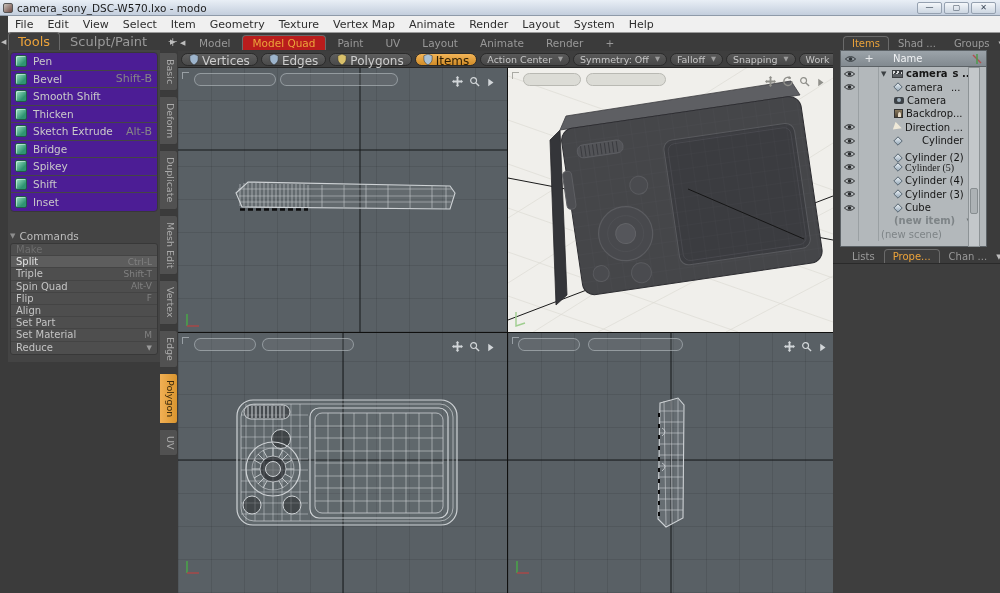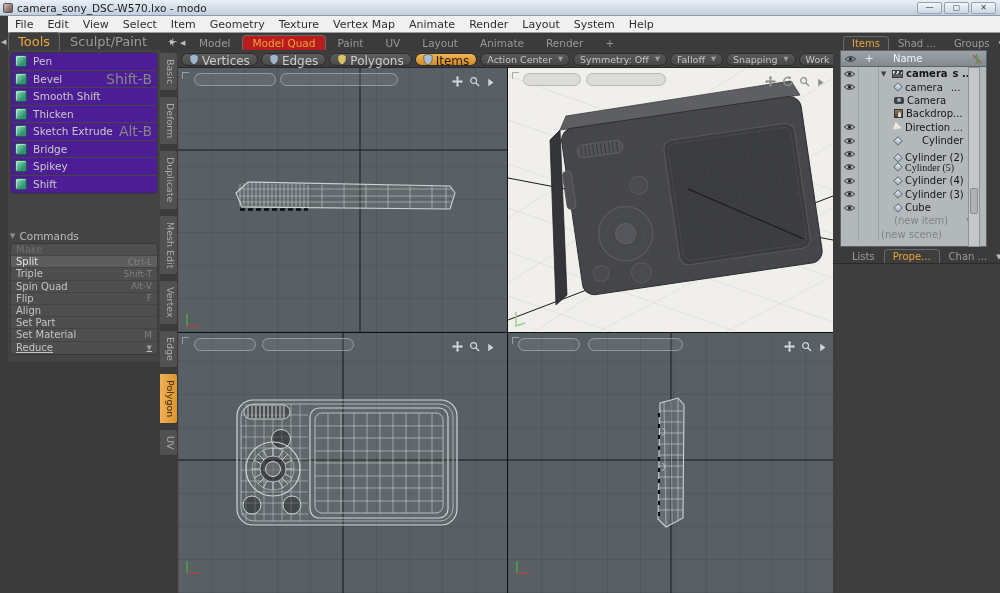--- a/index.html
+++ b/index.html
@@ -32,30 +32,30 @@
   #lp-bg { left:8px; top:50px; width:152px; height:312px; background:#444; }
 
   #tool-list { left:10px; top:52px; width:148px; border:1px solid #383838; border-radius:4px;
     background:#4c1d95; overflow:hidden; }
   .tool-row { height:17.5px; display:flex; align-items:center; padding:0 5px 0 4px;
     border-bottom:1px solid #454545; font-size:10.5px; color:#c9c9c9; }
   .tool-row:last-child { border-bottom:none; }
   .tool-ico { width:12px; height:12px; margin-right:6px; border-radius:2px; flex:none;
     background:linear-gradient(135deg,#8fd9ba 10%,#2f9472 70%); border:1px solid #1f5c46;
     box-shadow:inset 1px 1px 0 rgba(255,255,255,.45); }
-  .tool-sc { margin-left:auto; color:#868686; font-size:14px; }
+  .tool-sc { margin-left:auto; color:#868686; font-size:11px; }
 
   #cmd-header { left:10px; top:230px; width:148px; height:12px; font-size:10.5px; color:#bdbdbd;
     display:flex; align-items:center; gap:4px; }
   #cmd-header .tri { font-size:7px; color:#8d8d8d; }
   #cmd-list { left:10px; top:243px; width:148px; border:1px solid #383838; border-radius:3px;
     background:#4e4e4e; overflow:hidden; }
   .cmd-row { height:12.2px; display:flex; align-items:center; padding:0 5px;
     border-bottom:1px solid #444; font-size:10px; color:#c4c4c4; }
-  .cmd-row:last-child { border-bottom:none;text-decoration:underline; }
+  .cmd-row:last-child { border-bottom:none; }
   .cmd-row.disabled { color:#6e6e6e; }
   .cmd-row.highlight { background:#5d5d5d; color:#e2e2e2; }
   .cmd-sc { margin-left:auto; color:#808080; font-size:9px; }
   .cmd-dd { margin-left:auto; color:#9a9a9a; font-size:7px; }
 
   #vtabs { left:160px; top:52px; width:18px; display:flex; flex-direction:column; gap:5px; }
   .vtab { writing-mode:vertical-rl; font-size:9.5px; color:#ababab; background:#515151;
     border:1px solid #3a3a3a; border-left:none; border-radius:0 3px 3px 0;
     padding:6px 1px; text-align:center; }
   .vtab.active { background:linear-gradient(90deg,#f2b054,#d9952f); color:#3c2a0c; }
@@ -218,20 +218,24 @@
       <span>Bridge</span>
     </div>
     <div class="tool-row">
       <span class="tool-ico"></span>
       <span>Spikey</span>
     </div>
     <div class="tool-row">
       <span class="tool-ico"></span>
       <span>Shift</span>
     </div>
+    <div class="tool-row">
+      <span class="tool-ico"></span>
+      <span>Inset</span>
+    </div>
   </div>
 <div id="cmd-header" class="abs">
   <span class="tri">▼</span>
   <span>Commands</span>
 </div>
 <div id="cmd-list" class="abs">
     <div class="cmd-row disabled">
       <span>Make</span>
     </div>
     <div class="cmd-row highlight">
@@ -673,21 +677,21 @@
         </span>
         <span class="it-plus"></span>
         <span class="it-name" style="padding-left: 15px;">
           <span class="ico ico-mesh"></span>
           <span>Cube</span>
         </span>
       </div>
       <div class="it-row">
         <span class="it-eye"></span>
         <span class="it-plus"></span>
-        <span class="it-name it-ghost" style="padding-left: 15px;">
+        <span class="it-name it-ghost" style="padding-left: 15px; font-weight: bold;">
           <span>(new item)</span>
           <span class="it-dd">▼</span>
         </span>
       </div>
       <div class="it-row">
         <span class="it-eye"></span>
         <span class="it-plus"></span>
         <span class="it-name it-ghost" style="padding-left: 2px;">
           <span>(new scene)</span>
         </span>

